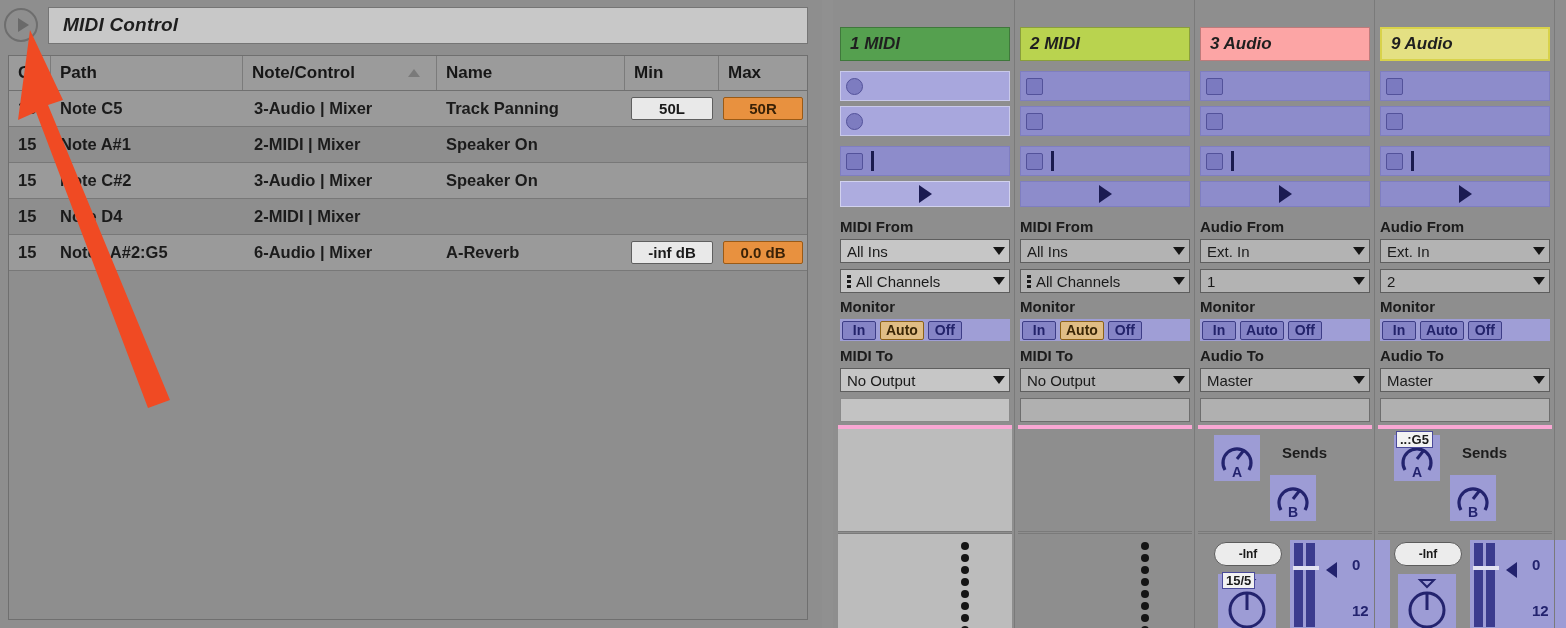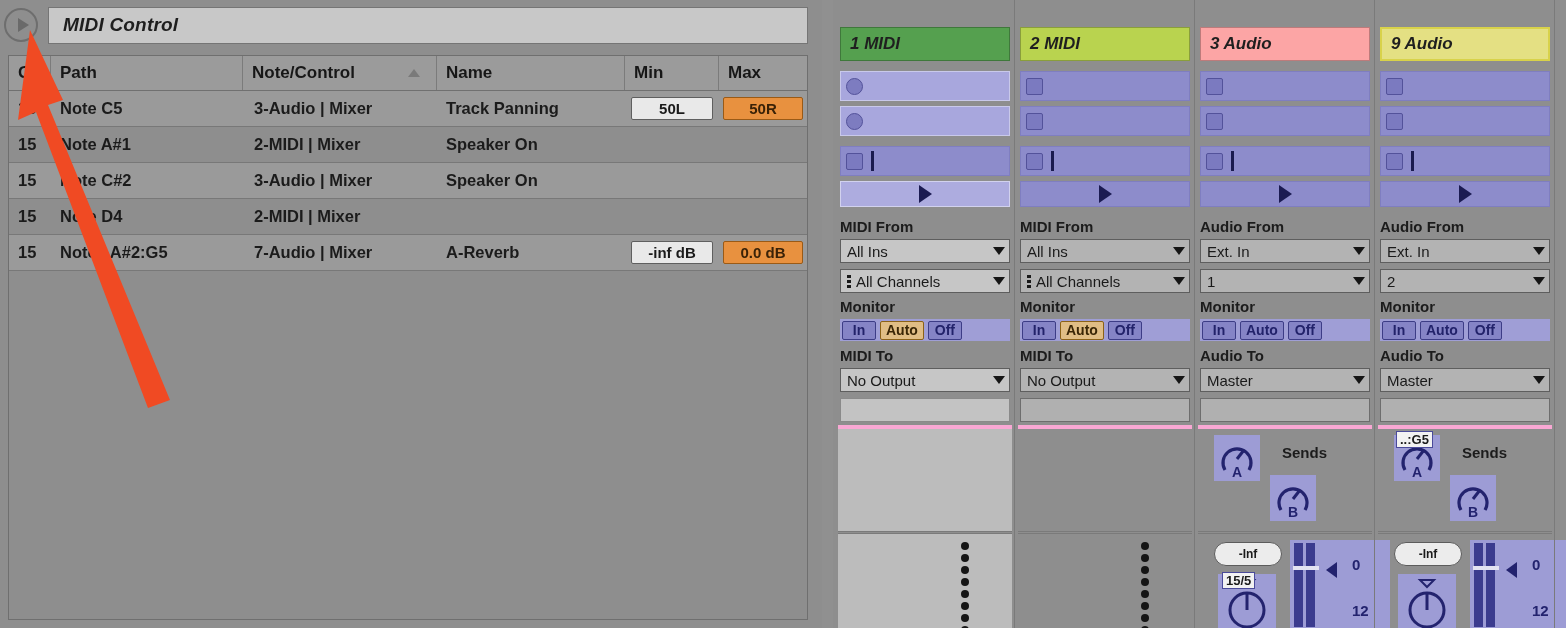--- a/index.html
+++ b/index.html
@@ -295,21 +295,21 @@
           <div class="mm-row mm-body-row">
             <div class="c c-ch">15</div>
             <div class="c c-note">Note D4</div>
             <div class="c c-path">2-MIDI | Mixer</div>
             <div class="c c-min"></div>
             <div class="c c-max"></div>
           </div>
           <div class="mm-row mm-body-row">
             <div class="c c-ch">15</div>
             <div class="c c-note">Notes A#2:G5</div>
-            <div class="c c-path">7-Audio | Mixer</div>
+            <div class="c c-path">6-Audio | Mixer</div>
             <div class="c c-name">A-Reverb</div>
             <div class="c c-min">
               <div class="val-min">-inf dB</div>
             </div>
             <div class="c c-max">
               <div class="val-max">0.0 dB</div>
             </div>
           </div>
         </div>
     </div>

